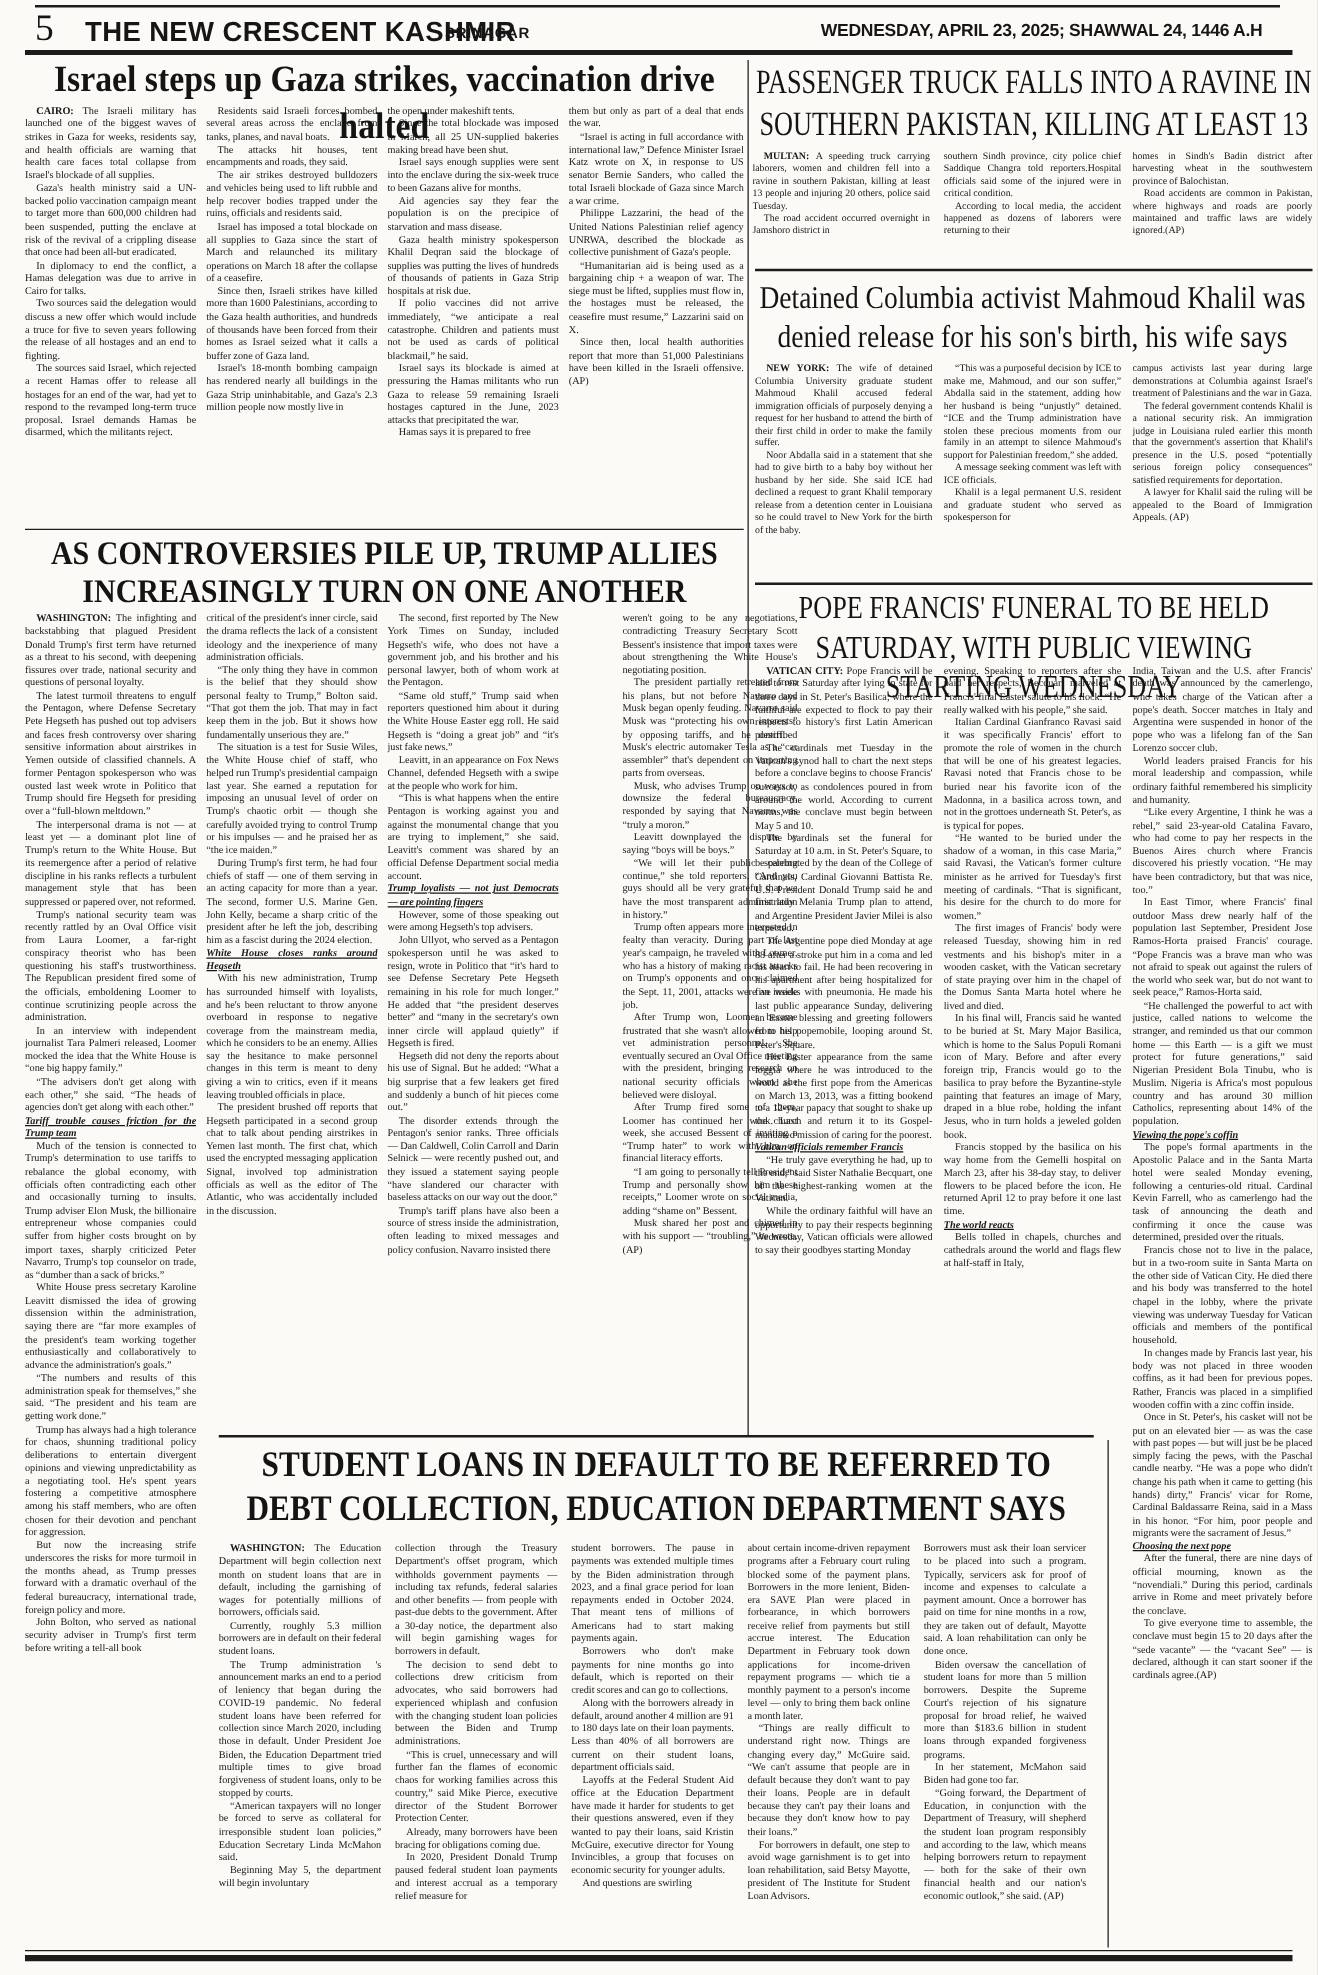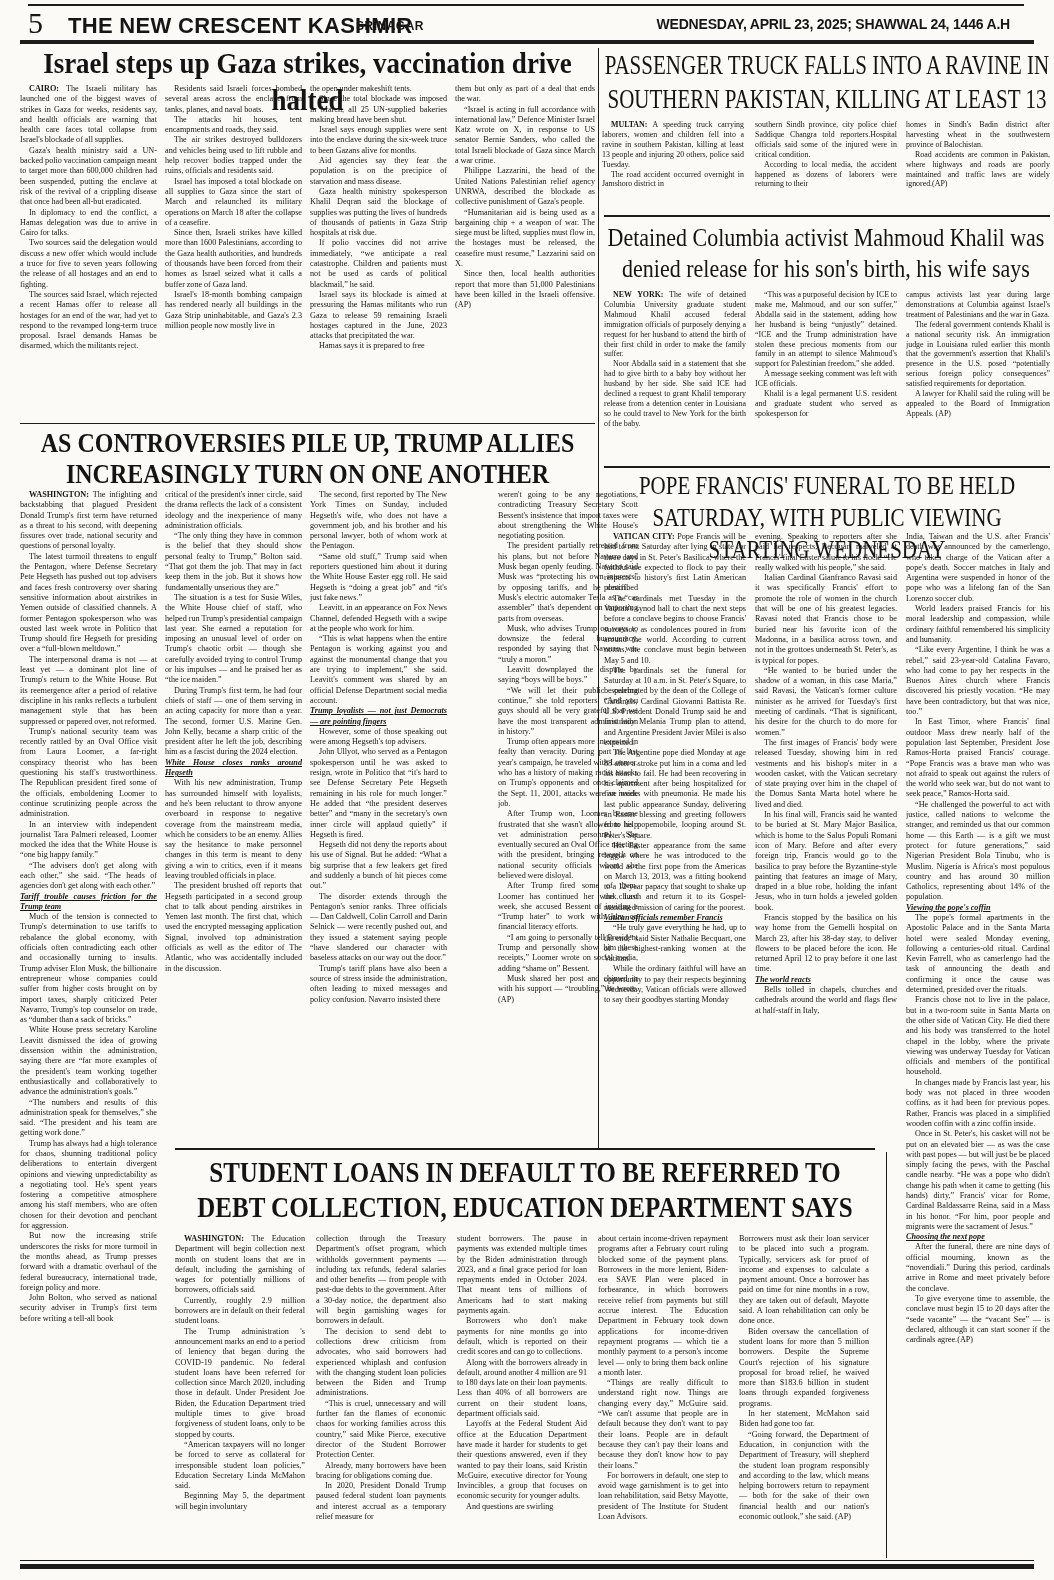--- a/index.html
+++ b/index.html
@@ -208,21 +208,21 @@
         <p class="subhead">Choosing the next pope</p>
         <p>After the funeral, there are nine days of official mourning, known as the “novendiali.” During this period, cardinals arrive in Rome and meet privately before the conclave.</p>
         <p>To give everyone time to assemble, the conclave must begin 15 to 20 days after the “sede vacante” — the “vacant See” — is declared, although it can start sooner if the cardinals agree.(AP)</p>
       </div>
   </section>
 
   <section>
     <h2 class="headline hl-loans">STUDENT LOANS IN DEFAULT TO BE REFERRED TO DEBT COLLECTION, EDUCATION DEPARTMENT SAYS</h2>
     <div class="col" style="left:175px;top:1234px;width:130px;height:324px;">
         <p><b>WASHINGTON: </b>The Education Department will begin collection next month on student loans that are in default, including the garnishing of wages for potentially millions of borrowers, officials said.</p>
-        <p>Currently, roughly 2.9 million borrowers are in default on their federal student loans.</p>
+        <p>Currently, roughly 5.3 million borrowers are in default on their federal student loans.</p>
         <p>The Trump administration 's announcement marks an end to a period of leniency that began during the COVID-19 pandemic. No federal student loans have been referred for collection since March 2020, including those in default. Under President Joe Biden, the Education Department tried multiple times to give broad forgiveness of student loans, only to be stopped by courts.</p>
         <p>“American taxpayers will no longer be forced to serve as collateral for irresponsible student loan policies,” Education Secretary Linda McMahon said.</p>
         <p>Beginning May 5, the department will begin involuntary</p>
       </div>
     <div class="col" style="left:316px;top:1234px;width:130px;height:324px;">
         <p class="cont">collection through the Treasury Department's offset program, which withholds government payments — including tax refunds, federal salaries and other benefits — from people with past-due debts to the government. After a 30-day notice, the department also will begin garnishing wages for borrowers in default.</p>
         <p>The decision to send debt to collections drew criticism from advocates, who said borrowers had experienced whiplash and confusion with the changing student loan policies between the Biden and Trump administrations.</p>
         <p>“This is cruel, unnecessary and will further fan the flames of economic chaos for working families across this country,” said Mike Pierce, executive director of the Student Borrower Protection Center.</p>
         <p>Already, many borrowers have been bracing for obligations coming due.</p>
         <p>In 2020, President Donald Trump paused federal student loan payments and interest accrual as a temporary relief measure for</p>

